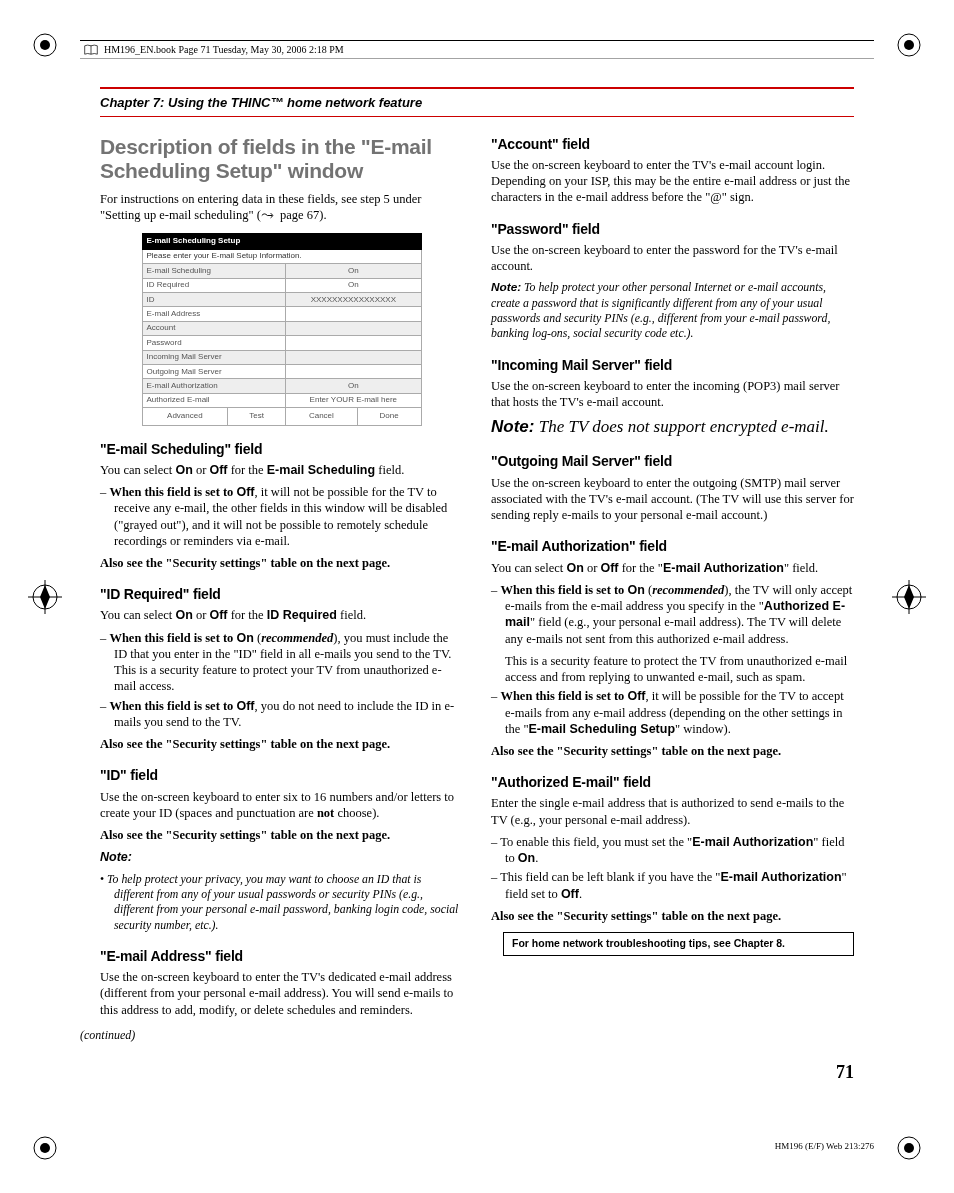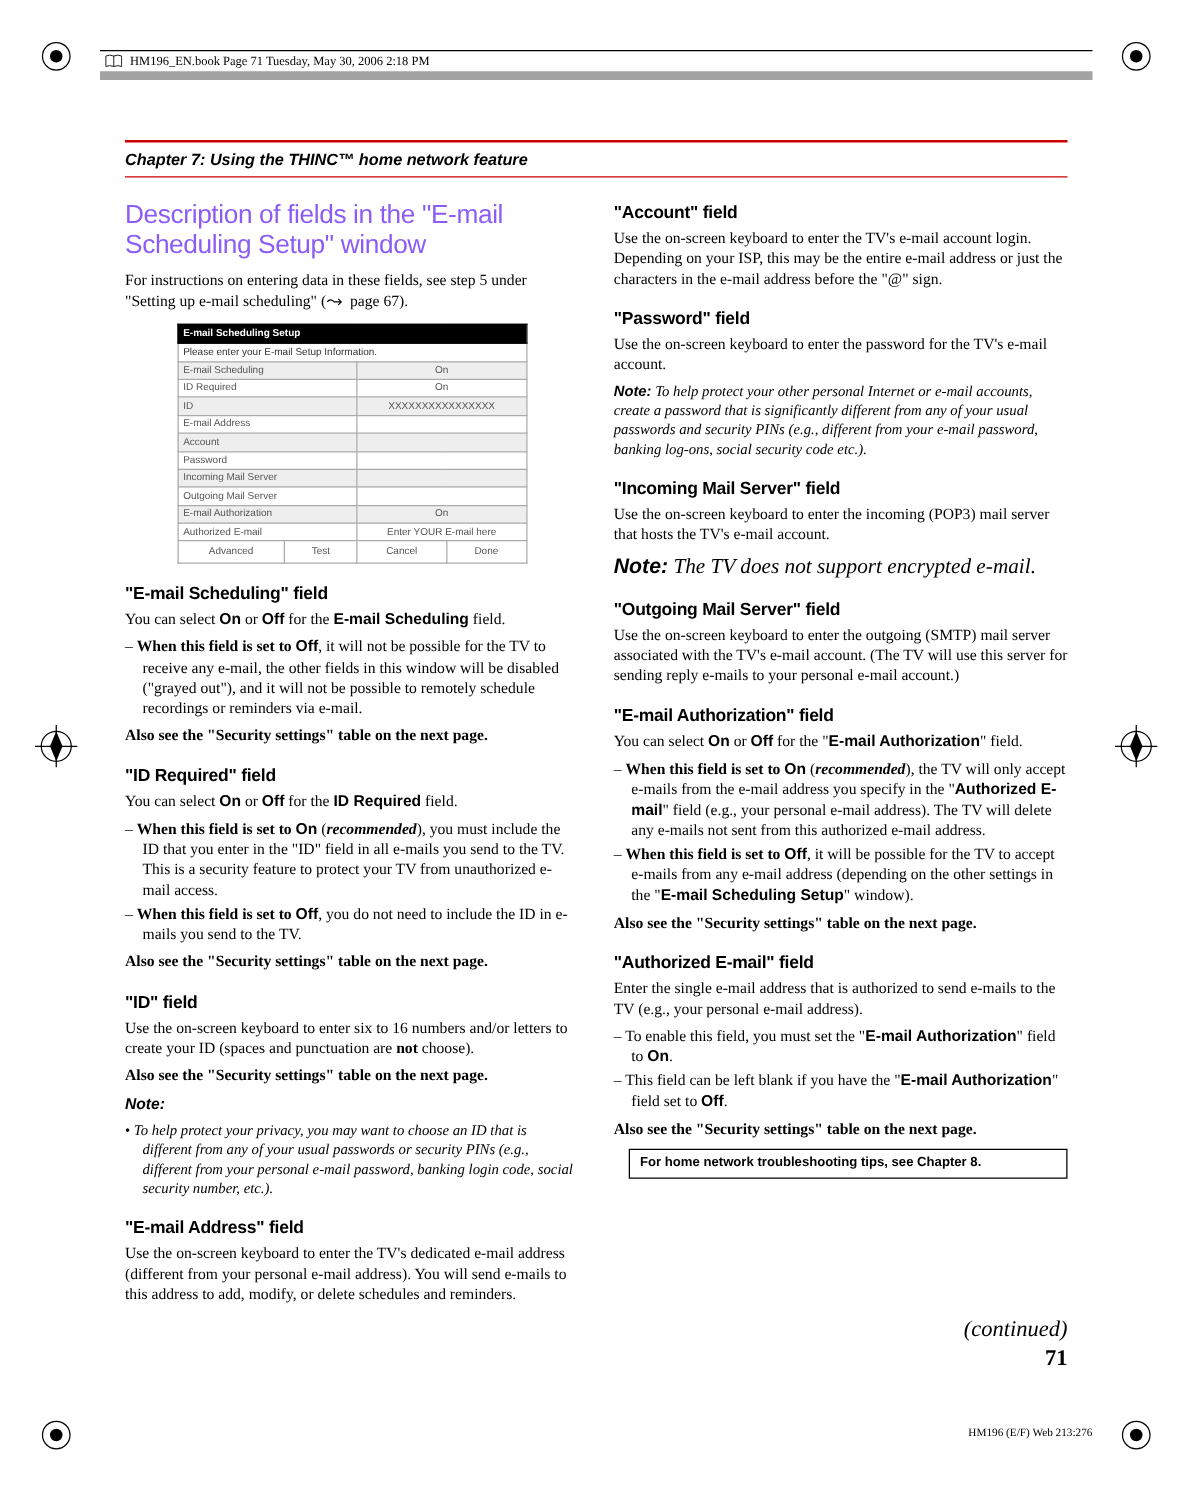--- a/index.html
+++ b/index.html
@@ -27,23 +27,23 @@
   .crop-bl { bottom: 28px; left: 28px; }
   .crop-br { bottom: 28px; right: 28px; }
   .crop-ml { top: 50%; left: 28px; transform: translateY(-50%); }
   .crop-mr { top: 50%; right: 28px; transform: translateY(-50%); }
   .crop-mark svg { width: 34px; height: 34px; }
 
   .book-header {
     font-size: 10px;
     font-family: "Times New Roman", serif;
     border-top: 1px solid #000;
-    border-bottom: 7px solid #a3a3a3;
+    border-bottom: 1px solid #a3a3a3;
     padding: 2px 4px;
-    margin-bottom: 48px;
+    margin-bottom: 28px;
     display: flex;
     align-items: center;
     gap: 6px;
   }
   .book-header .book-icon svg { width: 14px; height: 12px; vertical-align: middle; }
 
   .chapter-header {
     text-align: left;
     font-family: Arial, Helvetica, sans-serif;
     font-weight: bold;
@@ -61,22 +61,22 @@
     margin: 0 20px;
   }
   .col {
     flex: 1 1 0;
     font-size: 12.5px;
     line-height: 1.3;
   }
 
   h1.main-title {
     font-family: Arial, Helvetica, sans-serif;
-    color: #8b5cf6;
-    font-weight: 400;
+    color: #737373;
+    font-weight: 700;
     font-size: 21px;
     line-height: 1.15;
     margin: 0 0 8px 0;
     letter-spacing: -0.3px;
   }
   h2.sub {
     font-family: Arial, Helvetica, sans-serif;
     font-weight: 800;
     font-size: 14px;
     margin: 14px 0 4px 0;
@@ -122,30 +122,30 @@
   .tip-box {
     border: 1px solid #000;
     padding: 4px 8px;
     font-family: Arial, Helvetica, sans-serif;
     font-weight: bold;
     font-size: 10.5px;
     margin-top: 8px;
     margin-left: 12px;
   }
   .continued {
-    text-align: right;
+    text-align: left;
     font-style: italic;
-    font-size: 18px;
+    font-size: 12px;
     margin: 4px 20px 0 0;
   }
   .page-num {
     text-align: right;
     font-weight: bold;
     font-size: 18px;
-    margin: 2px 20px 0 0;
+    margin: 19px 20px 0 0;
   }
   .footer-code {
     position: absolute;
     bottom: 42px;
     right: 80px;
     font-size: 9px;
   }
   .pointer-icon {
     display: inline-block;
     vertical-align: -2px;
@@ -302,20 +302,21 @@
       <p>Use the on-screen keyboard to enter the incoming (POP3) mail server that hosts the TV's e-mail account.</p>
       <p class="italic" style="font-size:17px"><span class="note-label">Note:</span><span> The TV does not support encrypted e-mail.</span></p>
 
       <h2 class="sub">"Outgoing Mail Server" field</h2>
       <p>Use the on-screen keyboard to enter the outgoing (SMTP) mail server associated with the TV's e-mail account. (The TV will use this server for sending reply e-mails to your personal e-mail account.)</p>
 
       <h2 class="sub">"E-mail Authorization" field</h2>
       <p><span>You can select </span><span class="sans-bold">On</span><span> or </span><span class="sans-bold">Off</span><span> for the "</span><span class="sans-bold">E-mail Authorization</span><span>" field.</span></p>
       <ul class="dash">
         <li><span class="bold">When this field is set to </span><span class="sans-bold">On</span><span> (</span><span class="bold italic">recommended</span><span>), the TV will only accept e-mails from the e-mail address you specify in the "</span><span class="sans-bold">Authorized E-mail</span><span>" field (e.g., your personal e-mail address). The TV will delete any e-mails not sent from this authorized e-mail address.</span>
+          <div style="text-indent:0;margin-top:6px">This is a security feature to protect the TV from unauthorized e-mail access and from replying to unwanted e-mail, such as spam.</div>
         </li>
         <li><span class="bold">When this field is set to </span><span class="sans-bold">Off</span><span>, it will be possible for the TV to accept e-mails from any e-mail address (depending on the other settings in the "</span><span class="sans-bold">E-mail Scheduling Setup</span><span>" window).</span></li>
       </ul>
       <p class="bold">Also see the "Security settings" table on the next page.</p>
 
       <h2 class="sub">"Authorized E-mail" field</h2>
       <p>Enter the single e-mail address that is authorized to send e-mails to the TV (e.g., your personal e-mail address).</p>
       <ul class="dash">
         <li><span>To enable this field, you must set the "</span><span class="sans-bold">E-mail Authorization</span><span>" field  to </span><span class="sans-bold">On</span><span>.</span></li>
         <li><span>This field can be left blank if you have the "</span><span class="sans-bold">E-mail Authorization</span><span>" field set to </span><span class="sans-bold">Off</span><span>.</span></li>

